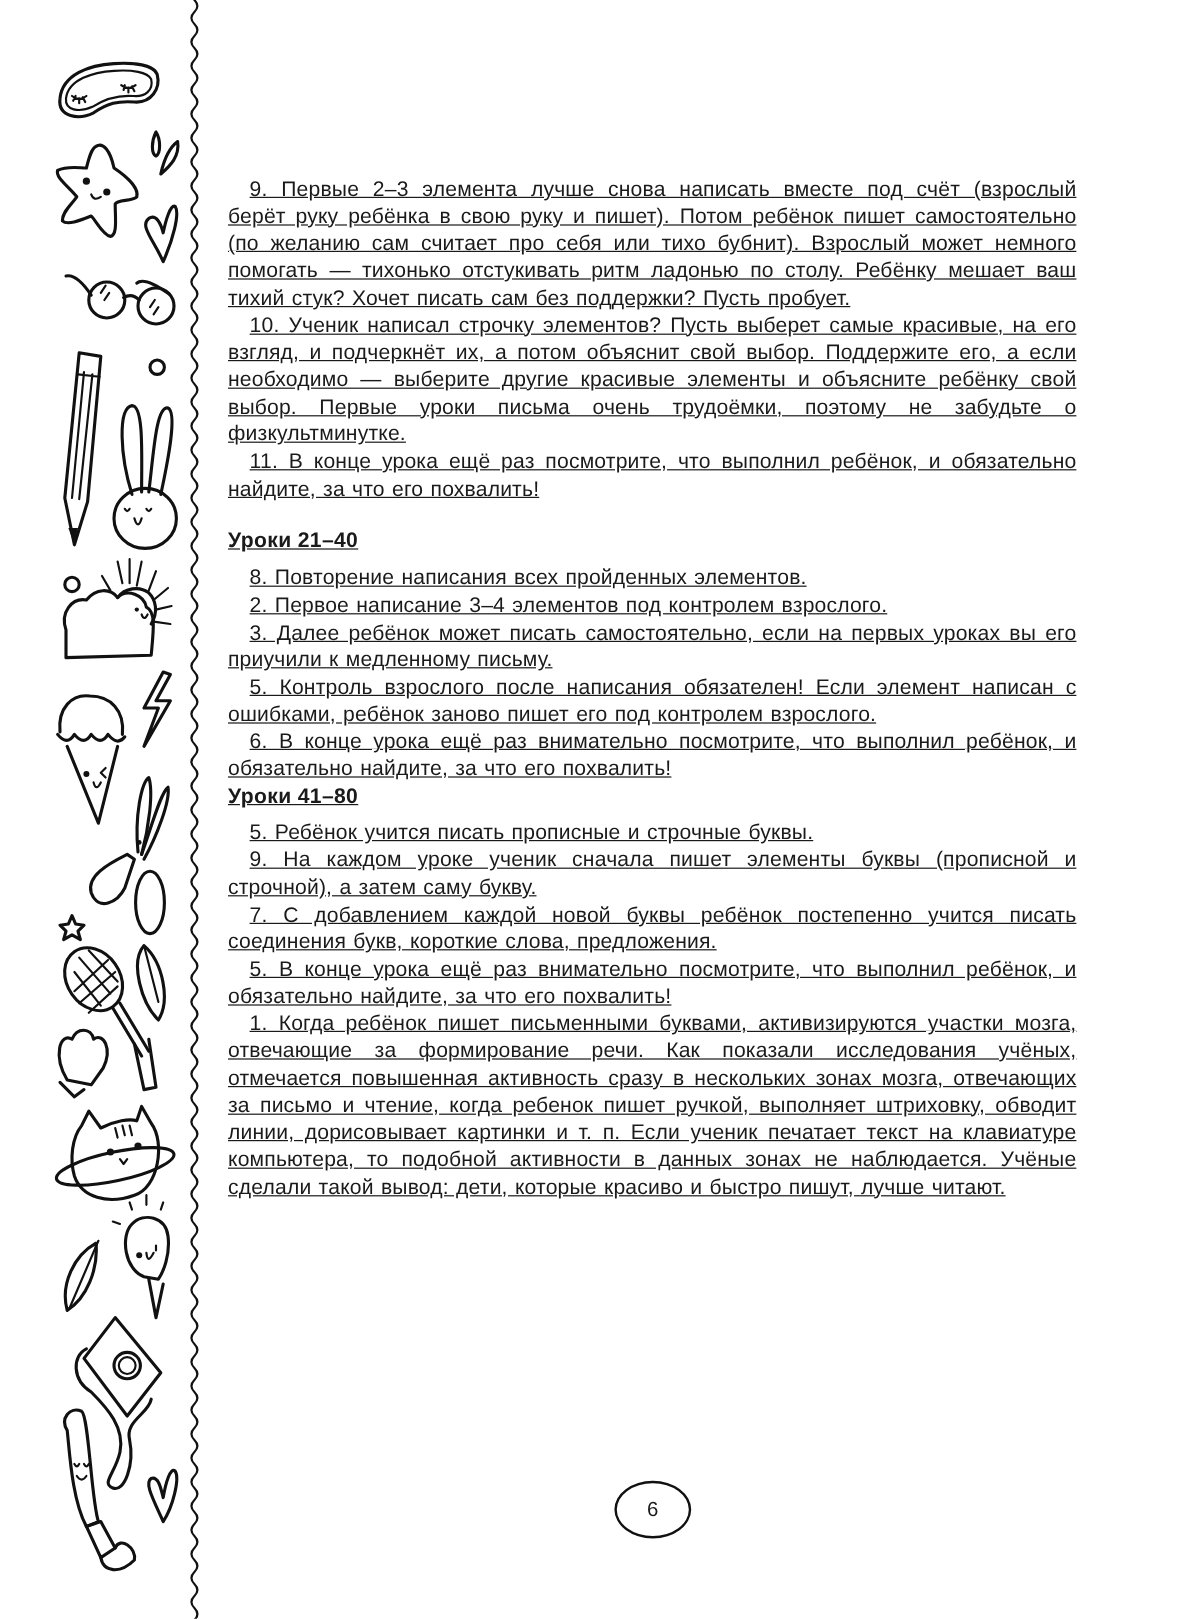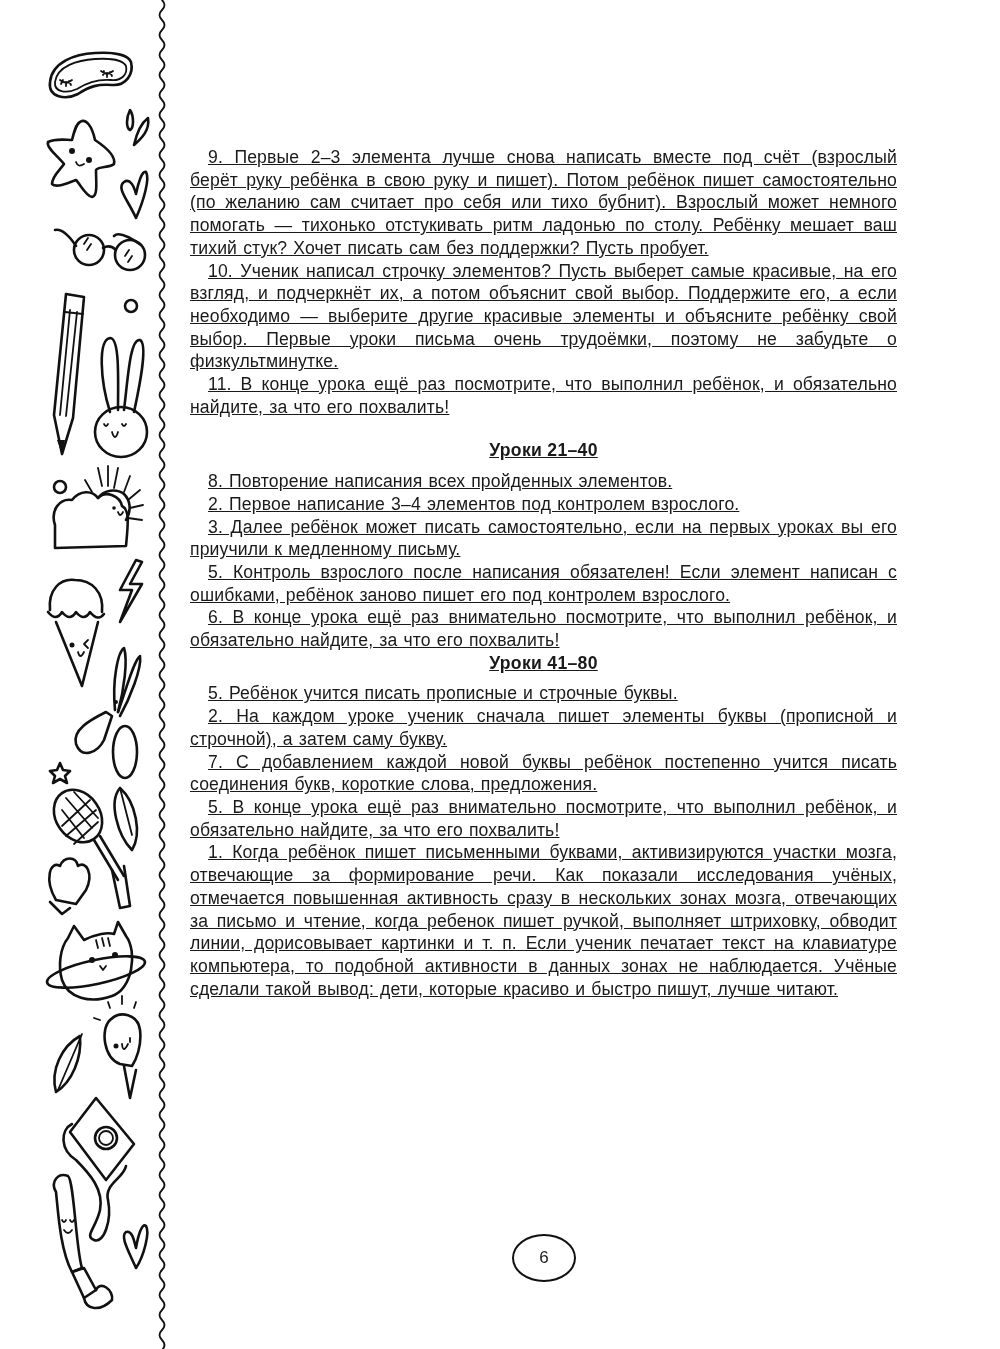--- a/index.html
+++ b/index.html
@@ -3,21 +3,21 @@
 <meta charset="utf-8">
 <style>
   html, body { margin: 0; padding: 0; background: #ffffff; }
   body { width: 1000px; height: 1349px; position: relative; overflow: hidden;
          font-family: "Liberation Sans", sans-serif; color: #1a1a1a; }
   .doodles { position: absolute; left: 0; top: 0; width: 160px; height: 1349px; }
   .divider { position: absolute; left: 154px; top: 0; width: 16px; height: 1349px; }
   .content { position: absolute; left: 190px; top: 146px; width: 707px; text-decoration: underline; }
   .para { font-size: 17.6px; line-height: 22.7px; text-align: justify; text-indent: 18px;
           margin: 0; letter-spacing: 0.15px; word-spacing: 1px; }
-  .heading { font-weight: bold; font-size: 17.6px; line-height: 22.7px; text-align: center;
+  .heading { font-weight: bold; font-size: 17.6px; line-height: 22.7px; text-align: left;
              margin: 0; letter-spacing: 0.3px; }
   .h1 { margin-top: 21px; margin-bottom: 8px; }
   .h2 { margin-bottom: 8px; }
   .h3 { margin-top: 21px; margin-bottom: 8px; }
   .page-num { position: absolute; left: 512px; top: 1234px; width: 64px; height: 48px;
               border: 2.5px solid #111; border-radius: 50%; box-sizing: border-box;
               display: flex; align-items: center; justify-content: center;
               font-size: 17px; }
   svg .ln { fill: none; stroke: #111; stroke-width: 2.6; stroke-linecap: round; stroke-linejoin: round; }
   svg .thin { fill: none; stroke: #111; stroke-width: 1.8; stroke-linecap: round; stroke-linejoin: round; }
@@ -179,21 +179,21 @@
     <p class="para">8. Повторение написания всех пройденных элементов.</p>
     <p class="para">2. Первое написание 3–4 элементов под контролем взрослого.</p>
     <p class="para">3. Далее ребёнок может писать самостоятельно, если на первых уроках вы его приучили к медленному письму.</p>
     <p class="para">5. Контроль взрослого после написания обязателен! Если элемент написан с ошибками, ребёнок заново пишет его под контролем взрослого.</p>
     <p class="para">6. В конце урока ещё раз внимательно посмотрите, что выполнил ребёнок, и обязательно найдите, за что его похвалить!</p>
   </section>
 
   <section>
     <h2 class="heading h2">Уроки 41–80</h2>
     <p class="para">5. Ребёнок учится писать прописные и строчные буквы.</p>
-    <p class="para">2. На каждом уроке ученик сначала пишет элементы буквы (прописной и строчной), а затем саму букву.</p>
+    <p class="para">9. На каждом уроке ученик сначала пишет элементы буквы (прописной и строчной), а затем саму букву.</p>
     <p class="para">7. С добавлением каждой новой буквы ребёнок постепенно учится писать соединения букв,  короткие слова, предложения.</p>
     <p class="para">5. В конце урока ещё раз внимательно посмотрите, что выполнил ребёнок, и обязательно найдите, за что его похвалить!</p>
   </section>
 
   <section>
     <p class="para">1. Когда ребёнок пишет письменными буквами, активизируются участки мозга, отвечающие за формирование речи. Как показали исследования учёных, отмечается повышенная активность сразу в нескольких зонах мозга, отвечающих за письмо и чтение, когда ребенок пишет ручкой, выполняет штриховку, обводит линии, дорисовывает картинки и т. п. Если ученик печатает текст на клавиатуре компьютера, то подобной активности в данных зонах не наблюдается. Учёные сделали такой вывод: дети, которые красиво и быстро пишут, лучше читают.</p>
   </section>
 </main>
 
 <div class="page-num">

